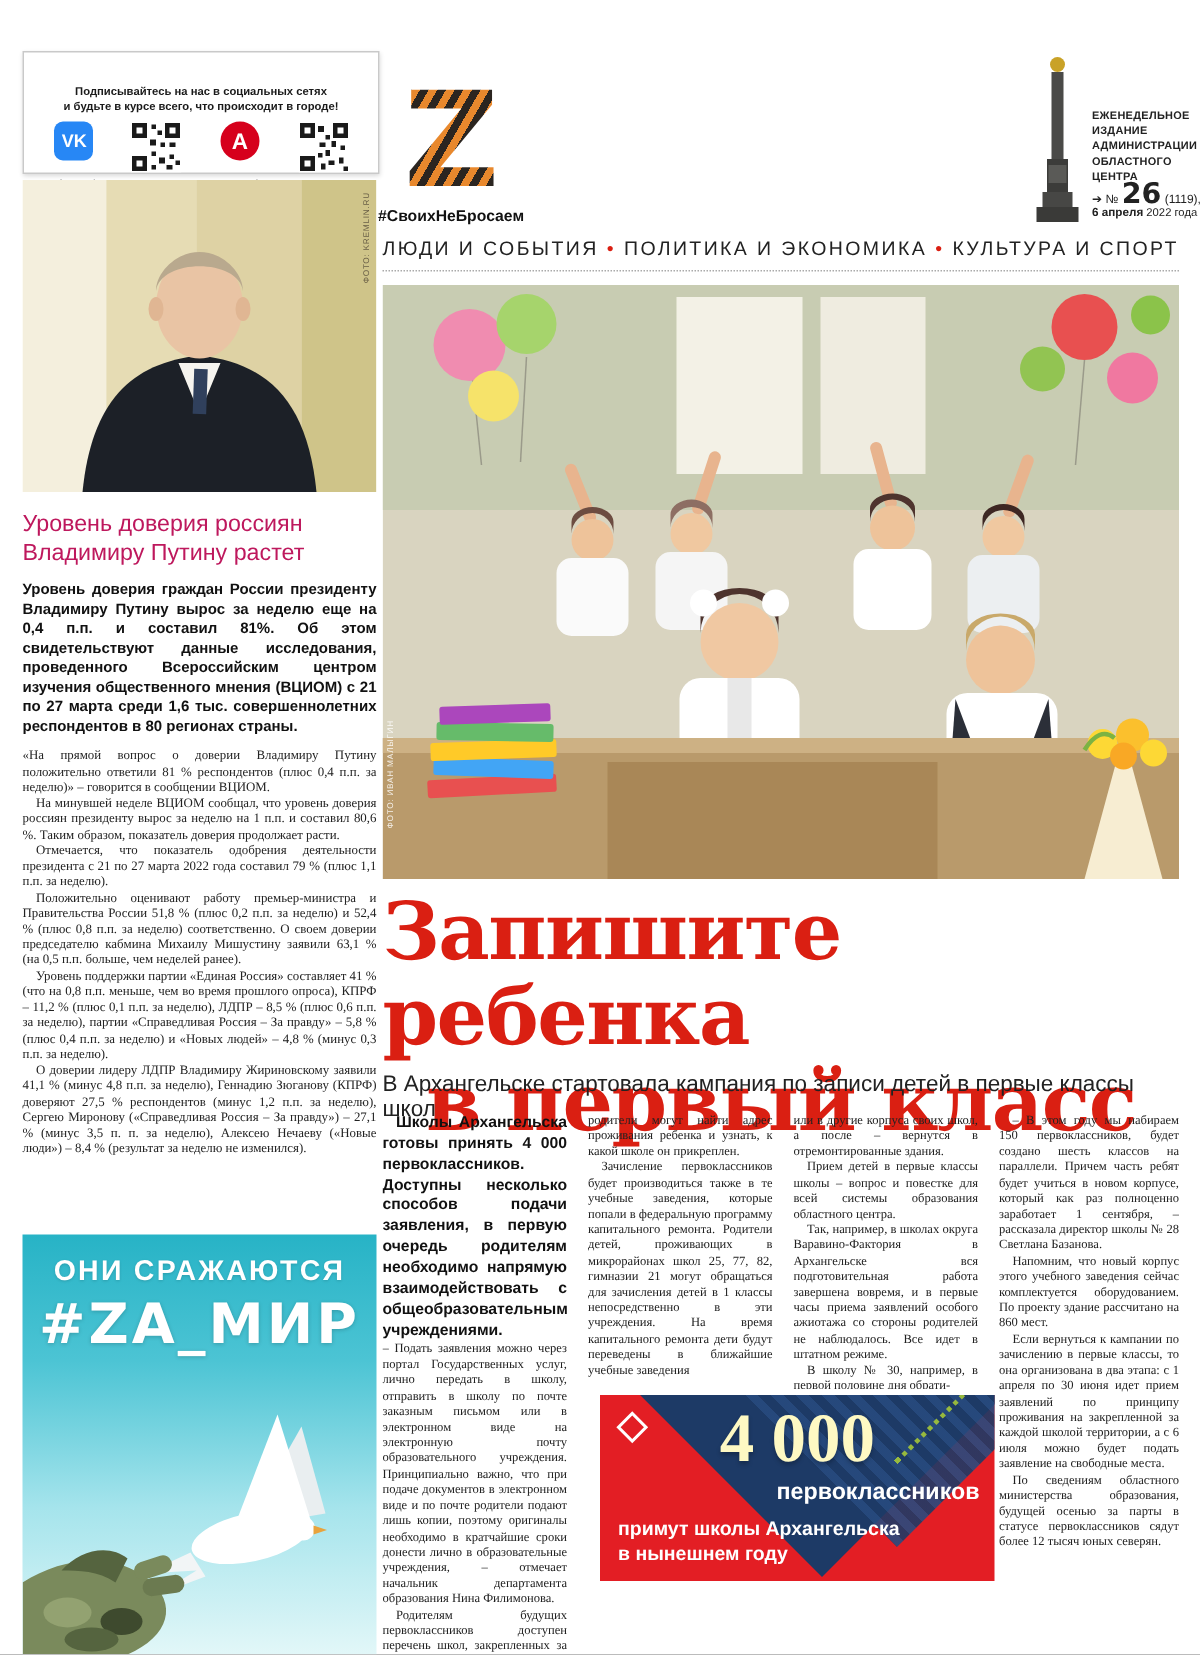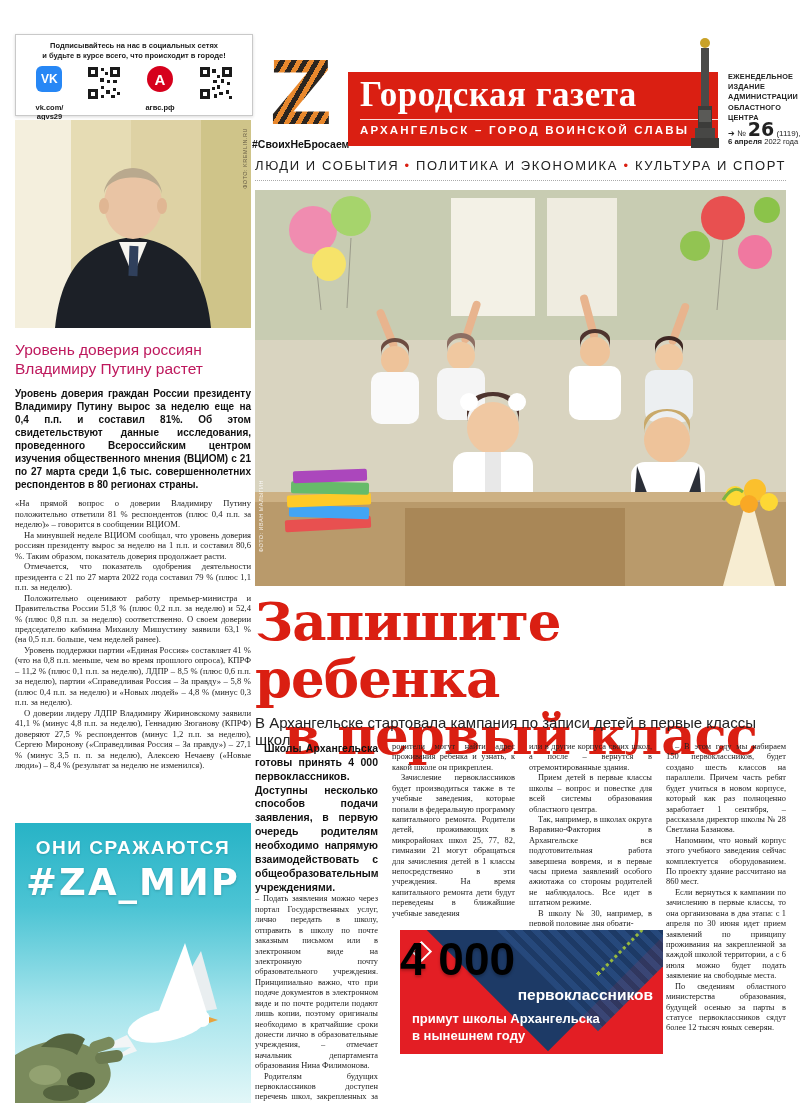--- a/index.html
+++ b/index.html
@@ -3,21 +3,21 @@
 <meta charset="utf-8">
 <style>
   html,body{margin:0;padding:0;background:#888;}
   #page{position:relative;width:800px;height:1103px;background:#fff;overflow:hidden;
         font-family:"Liberation Sans",sans-serif;color:#1a1a1a;}
   .abs{position:absolute;}
 
   
   .social-box{left:15px;top:34px;width:236px;height:80px;border:1px solid #c9c9c9;
               box-shadow:0 1px 3px rgba(0,0,0,.15);background:#fff;text-align:center;}
-  .social-box .tagline{font-size:7.5px;font-weight:bold;line-height:1.35;margin-top:6px;white-space:pre-line;}
+  .social-box .tagline{font-size:7.5px;font-weight:bold;line-height:1.35;margin-top:21px;white-space:pre-line;}
   .social-row{display:flex;justify-content:center;align-items:flex-start;gap:24px;margin-top:5px;}
   .vk-icon{width:26px;height:26px;border-radius:6px;background:#2787f5;color:#fff;font-weight:bold;
            font-size:12px;display:flex;align-items:center;justify-content:center;}
   .a-icon{width:26px;height:26px;border-radius:13px;background:#d6001c;color:#fff;font-weight:bold;
           font-size:15px;display:flex;align-items:center;justify-content:center;}
   .qr{width:34px;height:34px;}
   .icon-col{display:flex;flex-direction:column;align-items:center;}
   .icon-label{font-size:7.5px;font-weight:bold;margin-top:12px;line-height:1.1;}
 
   
@@ -86,22 +86,22 @@
   
   .infographic{left:400px;top:930px;width:263px;height:124px;background:#e31e24;overflow:hidden;}
   .ig-diamond{position:absolute;left:58px;top:-96px;width:180px;height:180px;background:#1d3a66;
               transform:rotate(45deg);}
   .ig-diamond2{position:absolute;left:108px;top:-116px;width:180px;height:180px;transform:rotate(45deg);
                background:repeating-linear-gradient(0deg,#274a7e 0 6px,#1d3a66 6px 12px);opacity:.9;}
   .ig-dots2{position:absolute;left:196px;top:44px;width:120px;border-top:3px dotted rgba(164,198,57,.9);
             transform:rotate(-45deg);transform-origin:left top;}
   .ig-mini-diamond{position:absolute;left:14px;top:14px;width:11px;height:11px;border:2px solid #fff;
                    transform:rotate(45deg);}
-  .ig-number{position:absolute;left:0;top:2px;width:100%;color:#000000;font-weight:900;
-             font-size:46px;font-family:Liberation Sans, sans-serif;text-shadow:0 2px 3px rgba(0,0,0,.25);}
+  .ig-number{position:absolute;left:0;top:2px;width:100%;text-align:center;color:#fef9c3;font-weight:900;
+             font-size:46px;font-family:Liberation Serif, serif;text-shadow:0 2px 3px rgba(0,0,0,.25);}
   .ig-label{position:absolute;right:10px;top:56px;color:#fff;font-weight:bold;font-size:15.5px;}
   .ig-caption{position:absolute;left:12px;bottom:9px;color:#fff;font-weight:bold;font-size:13px;
               line-height:1.3;white-space:pre-line;}
 </style>
 </head>
 <body>
 
 <div id="page">
 
   <div class="abs social-box">
@@ -164,24 +164,20 @@
         <rect x="30" y="30" width="3" height="3"></rect>
             <rect x="15" y="28" width="3" height="4"></rect>
           </g>
       </svg>
     </div>
   </div>
 
   <div class="abs z-glyph">Z</div>
   <div class="abs z-hashtag">#СвоихНеБросаем</div>
 
-  <div class="abs masthead-banner">
-    <div class="masthead-title">Городская газета</div>
-    <div class="masthead-sub">АРХАНГЕЛЬСК – ГОРОД ВОИНСКОЙ СЛАВЫ</div>
-  </div>
 
   <svg class="abs monument" viewBox="0 0 34 112">
     <circle cx="17" cy="7" r="5" fill="#c9a227"></circle>
     <rect x="13" y="12" width="8" height="58" fill="#4a4a48"></rect>
     <rect x="10" y="70" width="14" height="22" fill="#3c3c3a"></rect>
     <rect x="7" y="92" width="20" height="10" fill="#474745"></rect>
     <rect x="3" y="102" width="28" height="10" fill="#3a3a38"></rect>
     <rect x="11" y="74" width="12" height="12" fill="#5a5a57"></rect>
   </svg>
 

